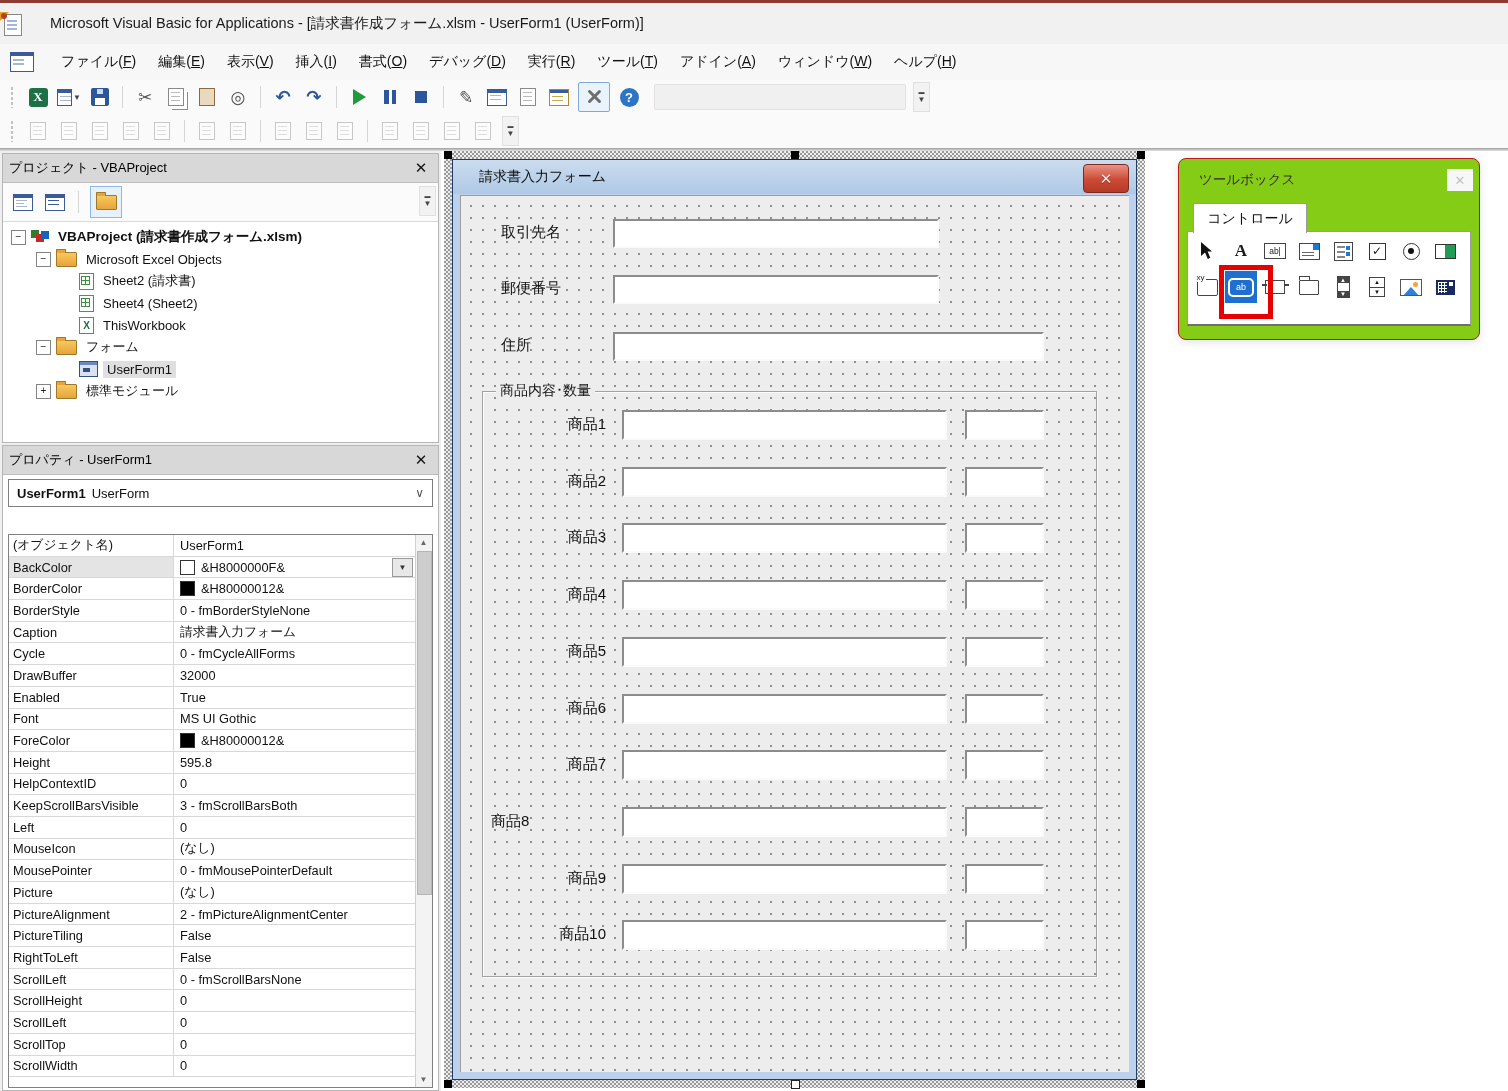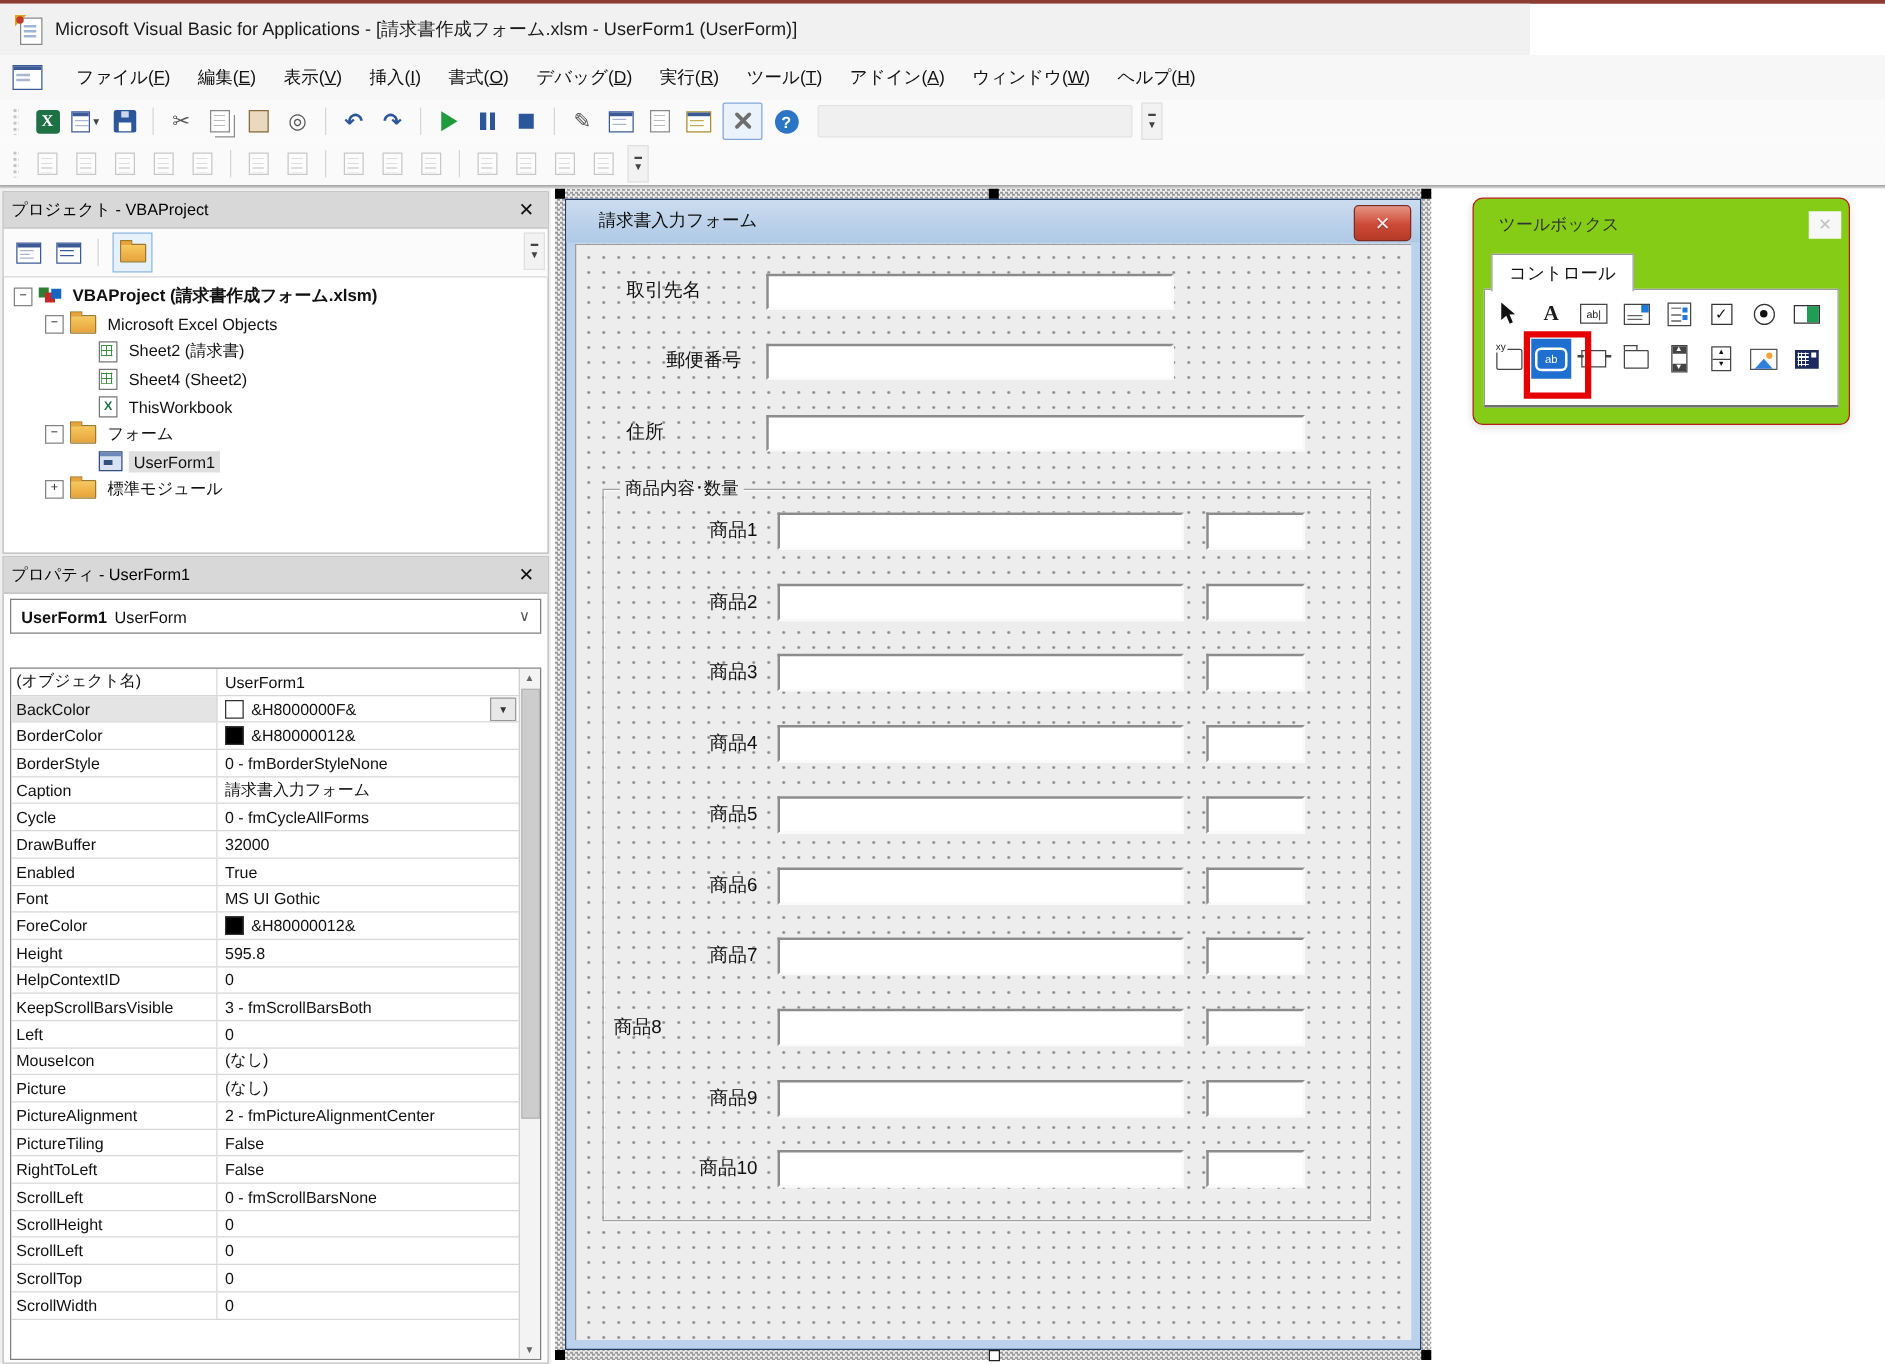--- a/index.html
+++ b/index.html
@@ -3,21 +3,21 @@
 <meta charset="utf-8">
 <style>
   html,body{margin:0;padding:0}
   body{width:1508px;height:1091px;position:relative;overflow:hidden;
        font-family:"Liberation Sans","DejaVu Sans",sans-serif;background:#fff;color:#111;
        -webkit-font-smoothing:antialiased}
   .abs{position:absolute}
 
   
   .top-accent{left:0;top:0;width:1508px;height:3px;background:#8E3B33}
-  .titlebar{left:0;top:3px;width:1224px;height:41px;background:#F1F1F1;display:flex;align-items:center;gap:8px;padding-left:12px;box-sizing:border-box}
+  .titlebar{left:0;top:3px;width:1508px;height:41px;background:#F1F1F1;display:flex;align-items:center;gap:26px;box-sizing:border-box}
   .title-text{font-size:14.5px;color:#1a1a1a}
   .menubar{left:0;top:44px;width:1508px;height:36px;background:#F7F7F7;display:flex;align-items:center;gap:2px;padding-left:10px;box-sizing:border-box}
   .menu-item{font-size:14px;padding:5px 11px;color:#111;cursor:default;border-radius:3px}
   .menu-item u{text-decoration:underline}
   .toolbar{left:0;width:1508px;height:34px;background:#FAFAFA;display:flex;align-items:center;gap:7px;padding-left:6px;box-sizing:border-box}
   .tb1{top:80px}.tb2{top:114px}
   .chrome-divider{left:0;top:148px;width:1508px;height:3px;background:linear-gradient(#9E9E9E,#E3E3E3)}
   .grip{width:5px;height:22px;background-image:radial-gradient(#C3C3C3 1px,transparent 1.2px);background-size:4px 5px;margin:0 4px}
   .tbsep{width:1px;height:22px;background:#D6D6D6;margin:0 3px}
   .tbi{width:24px;height:24px;display:flex;align-items:center;justify-content:center;position:relative;flex:0 0 auto}
@@ -519,20 +519,26 @@
             <span>0</span>
           </div>
         </div>
         <div class="prow">
           <div class="pn">MouseIcon</div>
           <div class="pv">
             <span>(なし)</span>
           </div>
         </div>
         <div class="prow">
+          <div class="pn">MousePointer</div>
+          <div class="pv">
+            <span>0 - fmMousePointerDefault</span>
+          </div>
+        </div>
+        <div class="prow">
           <div class="pn">Picture</div>
           <div class="pv">
             <span>(なし)</span>
           </div>
         </div>
         <div class="prow">
           <div class="pn">PictureAlignment</div>
           <div class="pv">
             <span>2 - fmPictureAlignmentCenter</span>
           </div>
@@ -592,21 +598,21 @@
 
 <div class="abs hatch">
   <div class="uform">
     <div class="uftitle">
       <span class="cap">請求書入力フォーム</span>
       <span class="ufclose">✕</span>
     </div>
     <div class="ufclient" id="ufclient">
         <div class="flabel" style="left: 41px; top: 28px;">取引先名</div>
         <div class="tbox" style="left: 153px; top: 24px; width: 322px; height: 25px;"></div>
-        <div class="flabel" style="left: 41px; top: 84px; margin-left: 32px;">郵便番号</div>
+        <div class="flabel" style="left: 41px; top: 84px;">郵便番号</div>
         <div class="tbox" style="left: 153px; top: 80px; width: 322px; height: 25px;"></div>
         <div class="flabel" style="left: 41px; top: 141px;">住所</div>
         <div class="tbox" style="left: 153px; top: 137px; width: 427px; height: 25px;"></div>
         <div class="gframe" style="left: 22px; top: 196px; width: 613px; height: 584px;">
           <div class="fcap">商品内容･数量</div>
           <div class="flabel" style="left: 8px; top: 23px; width: 115px; text-align: right;">商品1</div>
           <div class="tbox" style="left: 139px; top: 18px; width: 321px; height: 26px;"></div>
           <div class="tbox" style="left: 482px; top: 18px; width: 75px; height: 26px;"></div>
           <div class="flabel" style="left: 8px; top: 80px; width: 115px; text-align: right;">商品2</div>
           <div class="tbox" style="left: 139px; top: 75px; width: 321px; height: 26px;"></div>

